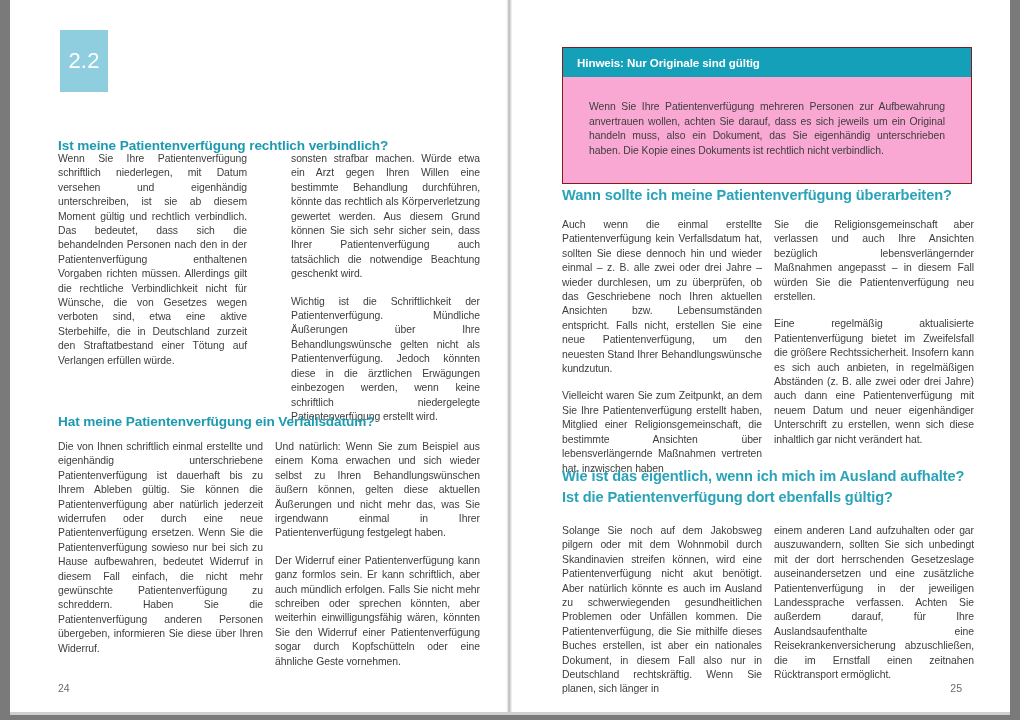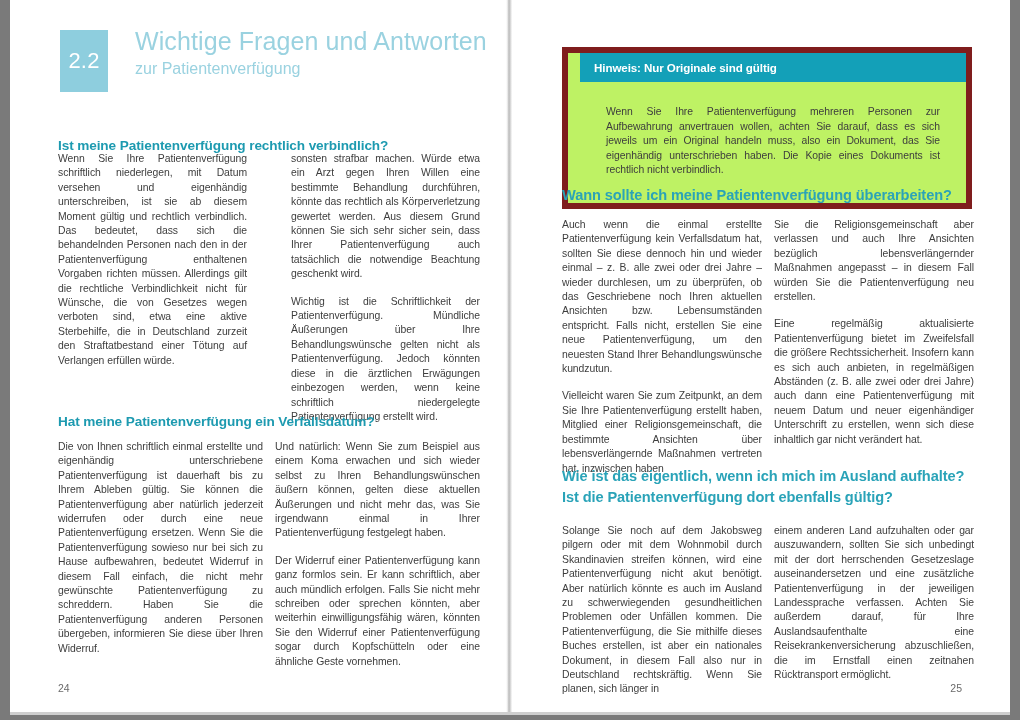--- a/index.html
+++ b/index.html
@@ -132,24 +132,23 @@
 
   
   .blk { position: absolute; }
 
   
   .callout {
     position: absolute;
     left: 562px;
     top: 47px;
     width: 410px;
-    border: 6px solid #7f1d1d;
-    background: #bef264;
+    border: 1px solid #7f1d1d;
+    background: #f9a8d4;
     box-sizing: border-box;
-    padding-left: 12px;
   }
   .callout-head {
     background: #13a0b8;
     color: #ffffff;
     font-size: 11.6px;
     font-weight: 700;
     padding: 8px 12px 8px 14px;
     letter-spacing: -0.1px;
   }
   .callout-body {
@@ -176,24 +175,20 @@
 </style>
 </head>
 <body>
 
 <div class="spread">
 
   <div class="page page-left">
 
     <div class="chapter-head">
       <div class="chapter-num-box">2.2</div>
-      <div class="chapter-titles">
-        <div class="chapter-title">Wichtige Fragen und Antworten</div>
-        <div class="chapter-subtitle">zur Patientenverfügung</div>
-      </div>
     </div>
 
     <div class="blk" style="left:48px; top:136px; width:422px;">
       <div class="h-question">Ist meine Patientenverfügung rechtlich verbindlich?</div>
     </div>
 
     <div class="blk cols" style="left:48px; top:152px; width:422px;gap:44px;">
       <div class="col">
         <p class="body">Wenn Sie Ihre Patientenverfügung schriftlich niederlegen, mit Datum versehen und eigenhändig unterschreiben, ist sie ab diesem Moment gültig und rechtlich verbindlich. Das bedeutet, dass sich die behandelnden Personen nach den in der Patientenverfügung enthaltenen Vorgaben richten müssen. Allerdings gilt die rechtliche Verbindlichkeit nicht für Wünsche, die von Gesetzes wegen verboten sind, etwa eine aktive Sterbehilfe, die in Deutschland zurzeit den Straftatbestand einer Tötung auf Verlangen erfüllen würde.</p>
       </div>

